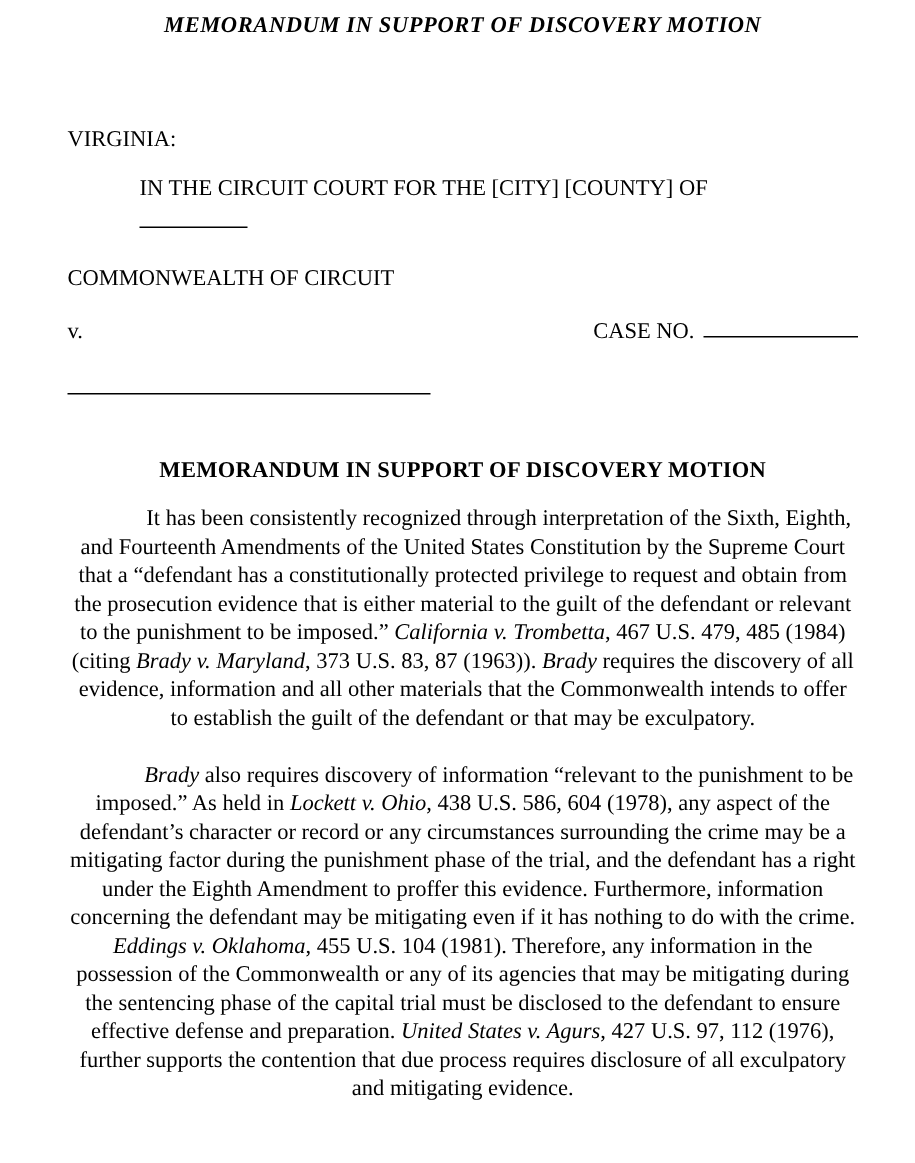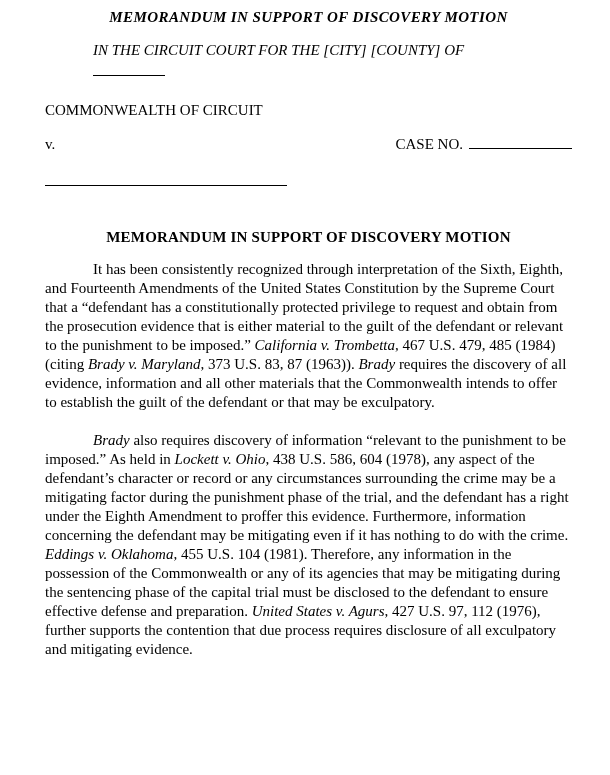--- a/index.html
+++ b/index.html
@@ -30,21 +30,20 @@
     font-size: 15px;
     letter-spacing: 0.4px;
     white-space: nowrap;
   }
   .state-label {
     margin-top: 57px;
   }
   .court-line {
     margin-top: 14px;
     margin-left: 48px;
-    font-style: italic;
   }
   .blank {
     border-bottom: 1.5px solid #000;
   }
   .blank-city-county {
     margin-left: 48px;
     width: 72px;
     height: 15px;
   }
   .plaintiff-name {
@@ -79,35 +78,36 @@
     font-size: 15px;
     letter-spacing: 0.2px;
     white-space: nowrap;
   }
   .memo-body {
     margin-top: 13px;
   }
   .memo-body p {
     margin: 0 0 19px 0;
     text-indent: 48px;
-    text-align: left;
+    text-align: center;
   }
   .memo-body .it {
     font-style: italic;
   }
 </style>
 </head>
 <body>
 
 <div class="page">
 
   <div class="form-header">MEMORANDUM IN SUPPORT OF DISCOVERY MOTION</div>
 
   <div class="caption">
 
+    <div class="state-label">VIRGINIA:</div>
 
     <div class="court-line">IN THE CIRCUIT COURT FOR THE [CITY] [COUNTY] OF</div>
 
     <div class="blank blank-city-county"></div>
 
     <div class="plaintiff-name">COMMONWEALTH OF CIRCUIT</div>
 
     <div class="versus-row">
       <span>v.</span>
       <span class="case-no-group">

